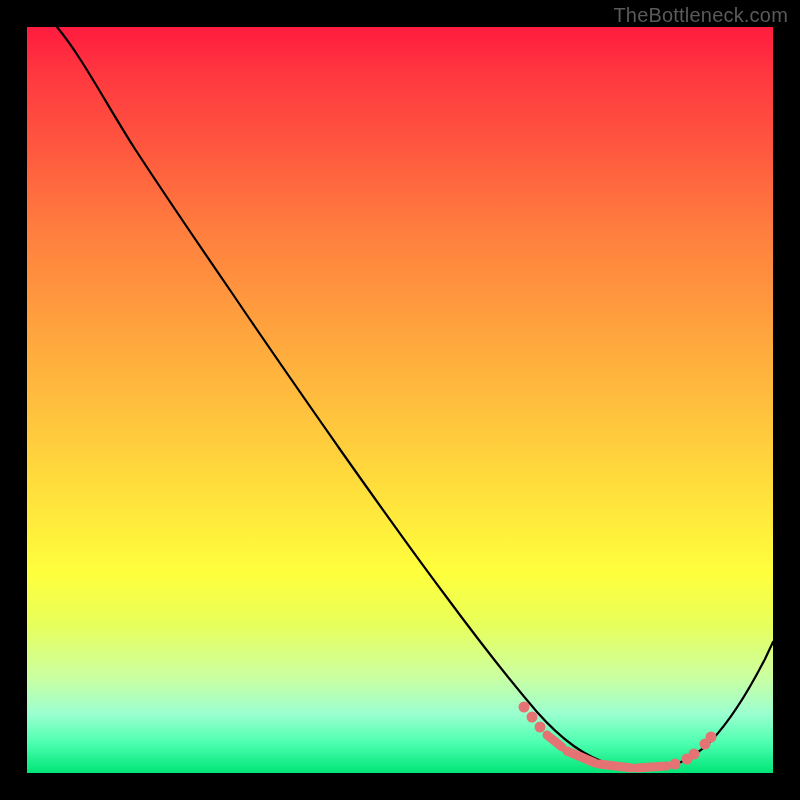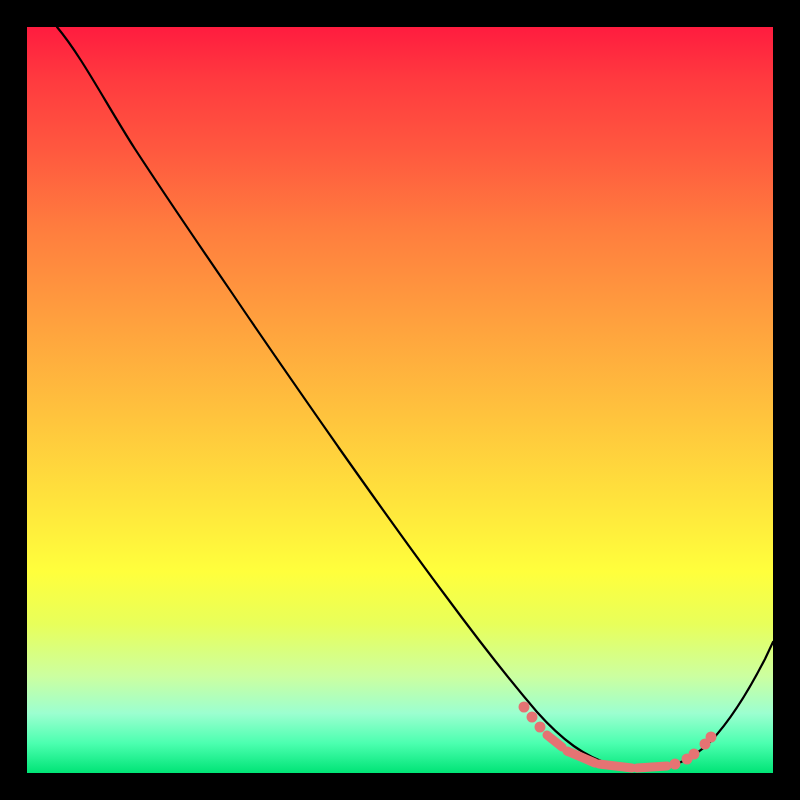--- a/index.html
+++ b/index.html
@@ -103,14 +103,15 @@
       <line class="dash" x1="610" y1="741" x2="640" y2="739"></line>
       <circle class="dot" cx="648" cy="737" r="5.5"></circle>
       <circle class="dot" cx="660" cy="732" r="5.5"></circle>
       <circle class="dot" cx="667" cy="727" r="5.5"></circle>
       <circle class="dot" cx="678" cy="717" r="5.5"></circle>
       <circle class="dot" cx="684" cy="710" r="5.5"></circle>
     </svg>
 
   </div>
 
+  <div class="watermark">TheBottleneck.com</div>
 
 </div>
 
 </body></html>

